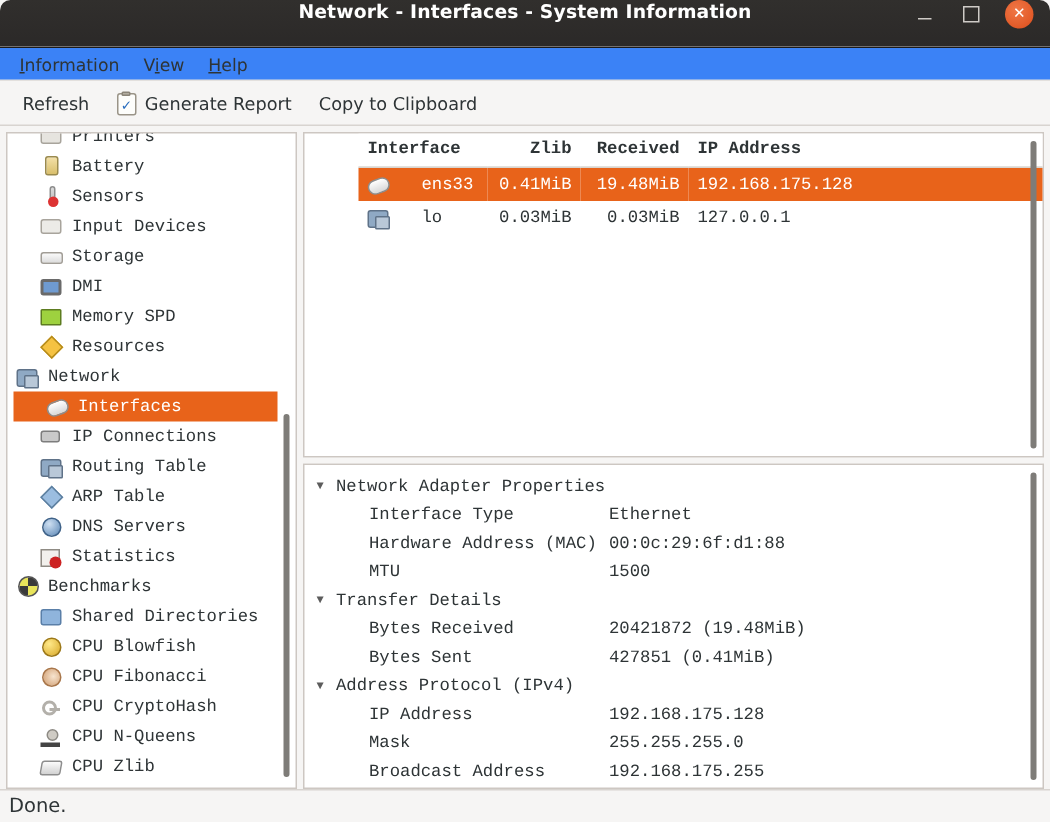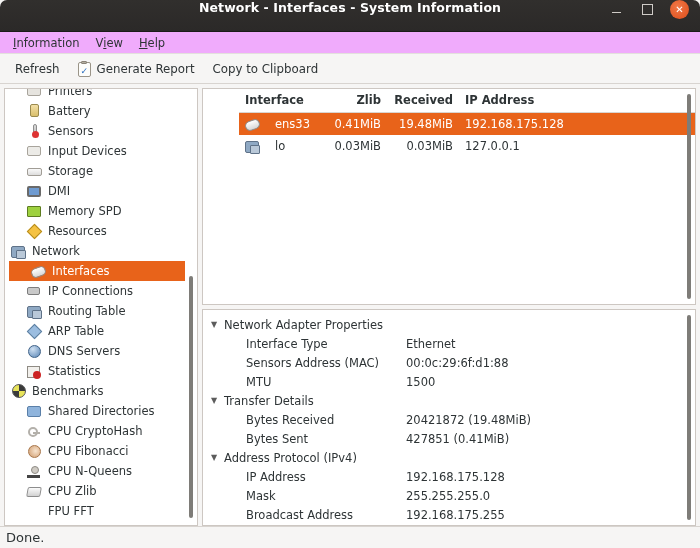--- a/index.html
+++ b/index.html
@@ -53,21 +53,21 @@
     width: 19px; height: 19px; border-radius: 50%;
     background: radial-gradient(circle at 40% 35%, #f07746 0%, #e25a28 70%, #c9461a 100%);
     color: #fff; font-size: 11px; font-weight: bold;
     position: relative;
   }
   .win-close-x { font-size: 10px; line-height: 1; color:#fff; font-family:"DejaVu Sans",sans-serif;}
 
   
   .menubar {
     height: 22px; flex: 0 0 22px;
-    background: #f0abfc;
+    background: #3b82f6;
     display: flex; align-items: center;
     padding-left: 5px;
     border-bottom: 1px solid #e3e0dd;
   }
   .menu-item {
     font-size: 11.5px; color: #2e3436;
     padding: 2px 8px;
     cursor: default;
   }
   .menu-item u { text-decoration: underline; }
@@ -100,20 +100,21 @@
   .clipboard-icon .check {
     position: absolute; left: 3px; top: 6px; width: 8px; height: 8px;
     color: #2a6dbe; font-size: 9px; line-height: 8px; font-weight: bold;
   }
 
   
   .body {
     flex: 1 1 auto; display: flex;
     padding: 4px 4px 0 4px; gap: 4px;
     min-height: 0;
+    font-family: Liberation Mono, monospace;
   }
 
   
   .sidebar {
     width: 194px; flex: 0 0 194px;
     background: #ffffff;
     border: 1px solid #cdc7c2;
     position: relative;
     overflow: hidden;
   }
@@ -212,21 +213,21 @@
     white-space: nowrap;
   }
   table.iface th.num, table.iface td.num { text-align: right; }
   table.iface td {
     padding: 3px 6px; white-space: nowrap;
     vertical-align: middle;
   }
   tr.row-selected td {
     background: #e8631a; color: #ffffff;
   }
-  .cell-iface { display: flex; align-items: center; gap: 9px; }
+  .cell-iface { display: flex; align-items: center; gap: 15px; }
   .col-iface { width: 86px; }
   .col-sent  { width: 62px; }
   .col-recv  { width: 72px; }
 
   
   .details-panel {
     flex: 1 1 auto;
     background: #ffffff;
     border: 1px solid #cdc7c2;
     position: relative;
@@ -398,29 +399,35 @@
             <span class="tree-label">Benchmarks</span>
           </div>
           <div class="tree-row child">
             <span class="tree-ico">
               <span class="ico-share" style="display: block;"></span>
             </span>
             <span class="tree-label">Shared Directories</span>
           </div>
           <div class="tree-row child">
             <span class="tree-ico">
+              <span class="ico-blow" style="display: block;"></span>
+            </span>
+            <span class="tree-label">CPU Blowfish</span>
+          </div>
+          <div class="tree-row child">
+            <span class="tree-ico">
+              <span class="ico-fib" style="display: block;"></span>
+            </span>
+            <span class="tree-label">CPU Fibonacci</span>
+          </div>
+          <div class="tree-row child">
+            <span class="tree-ico">
               <span class="ico-crypto" style="display: block;"></span>
             </span>
             <span class="tree-label">CPU CryptoHash</span>
-          </div>
-          <div class="tree-row child">
-            <span class="tree-ico">
-              <span class="ico-fib" style="display: block;"></span>
-            </span>
-            <span class="tree-label">CPU Fibonacci</span>
           </div>
           <div class="tree-row child">
             <span class="tree-ico">
               <span class="ico-nq" style="display: block;"></span>
             </span>
             <span class="tree-label">CPU N-Queens</span>
           </div>
           <div class="tree-row child">
             <span class="tree-ico">
               <span class="ico-zlib" style="display: block;"></span>
@@ -493,21 +500,21 @@
         <div class="det-rows" id="det-container">
             <div class="det-row det-group">
               <span class="tri">▼</span>
               <span>Network Adapter Properties</span>
             </div>
             <div class="det-row det-leaf">
               <span class="det-key">Interface Type</span>
               <span class="det-val">Ethernet</span>
             </div>
             <div class="det-row det-leaf">
-              <span class="det-key">Sensors Address (MAC)</span>
+              <span class="det-key">Hardware Address (MAC)</span>
               <span class="det-val">00:0c:29:6f:d1:88</span>
             </div>
             <div class="det-row det-leaf">
               <span class="det-key">MTU</span>
               <span class="det-val">1500</span>
             </div>
             <div class="det-row det-group">
               <span class="tri">▼</span>
               <span>Transfer Details</span>
             </div>

